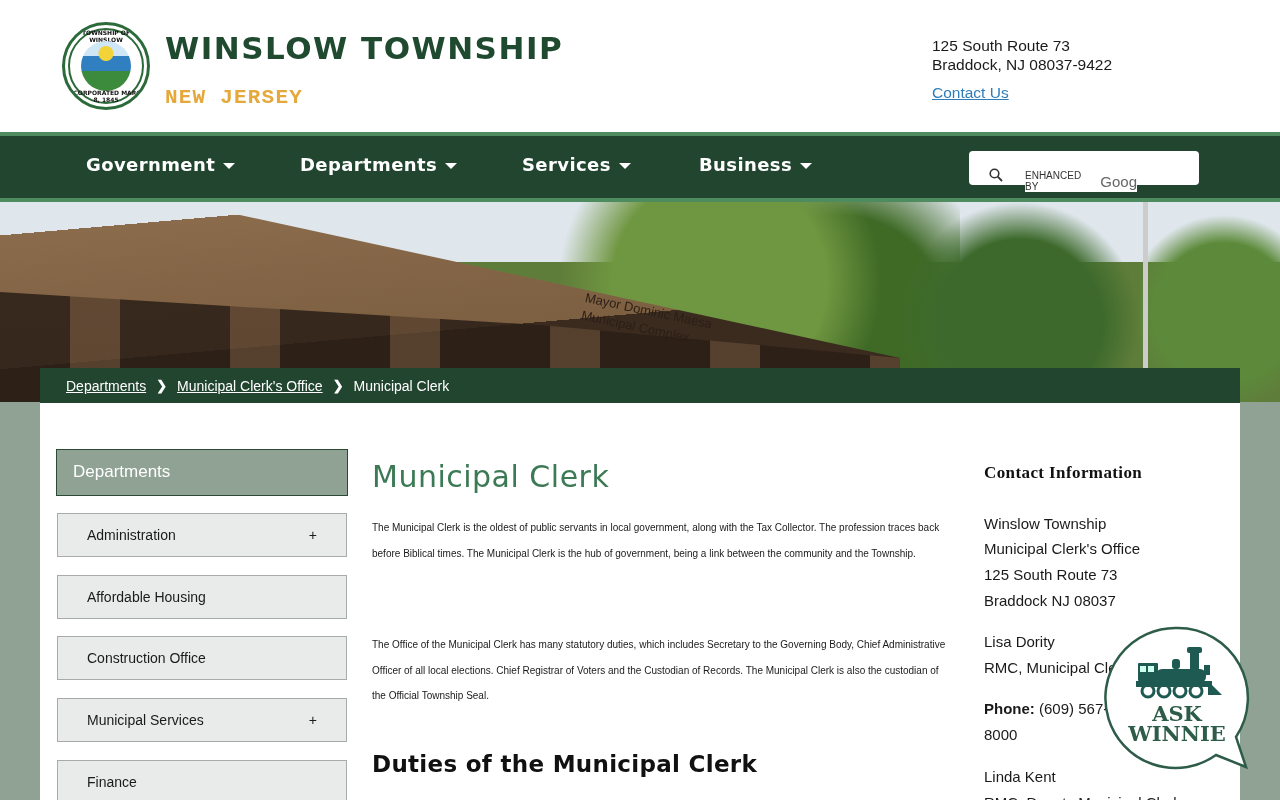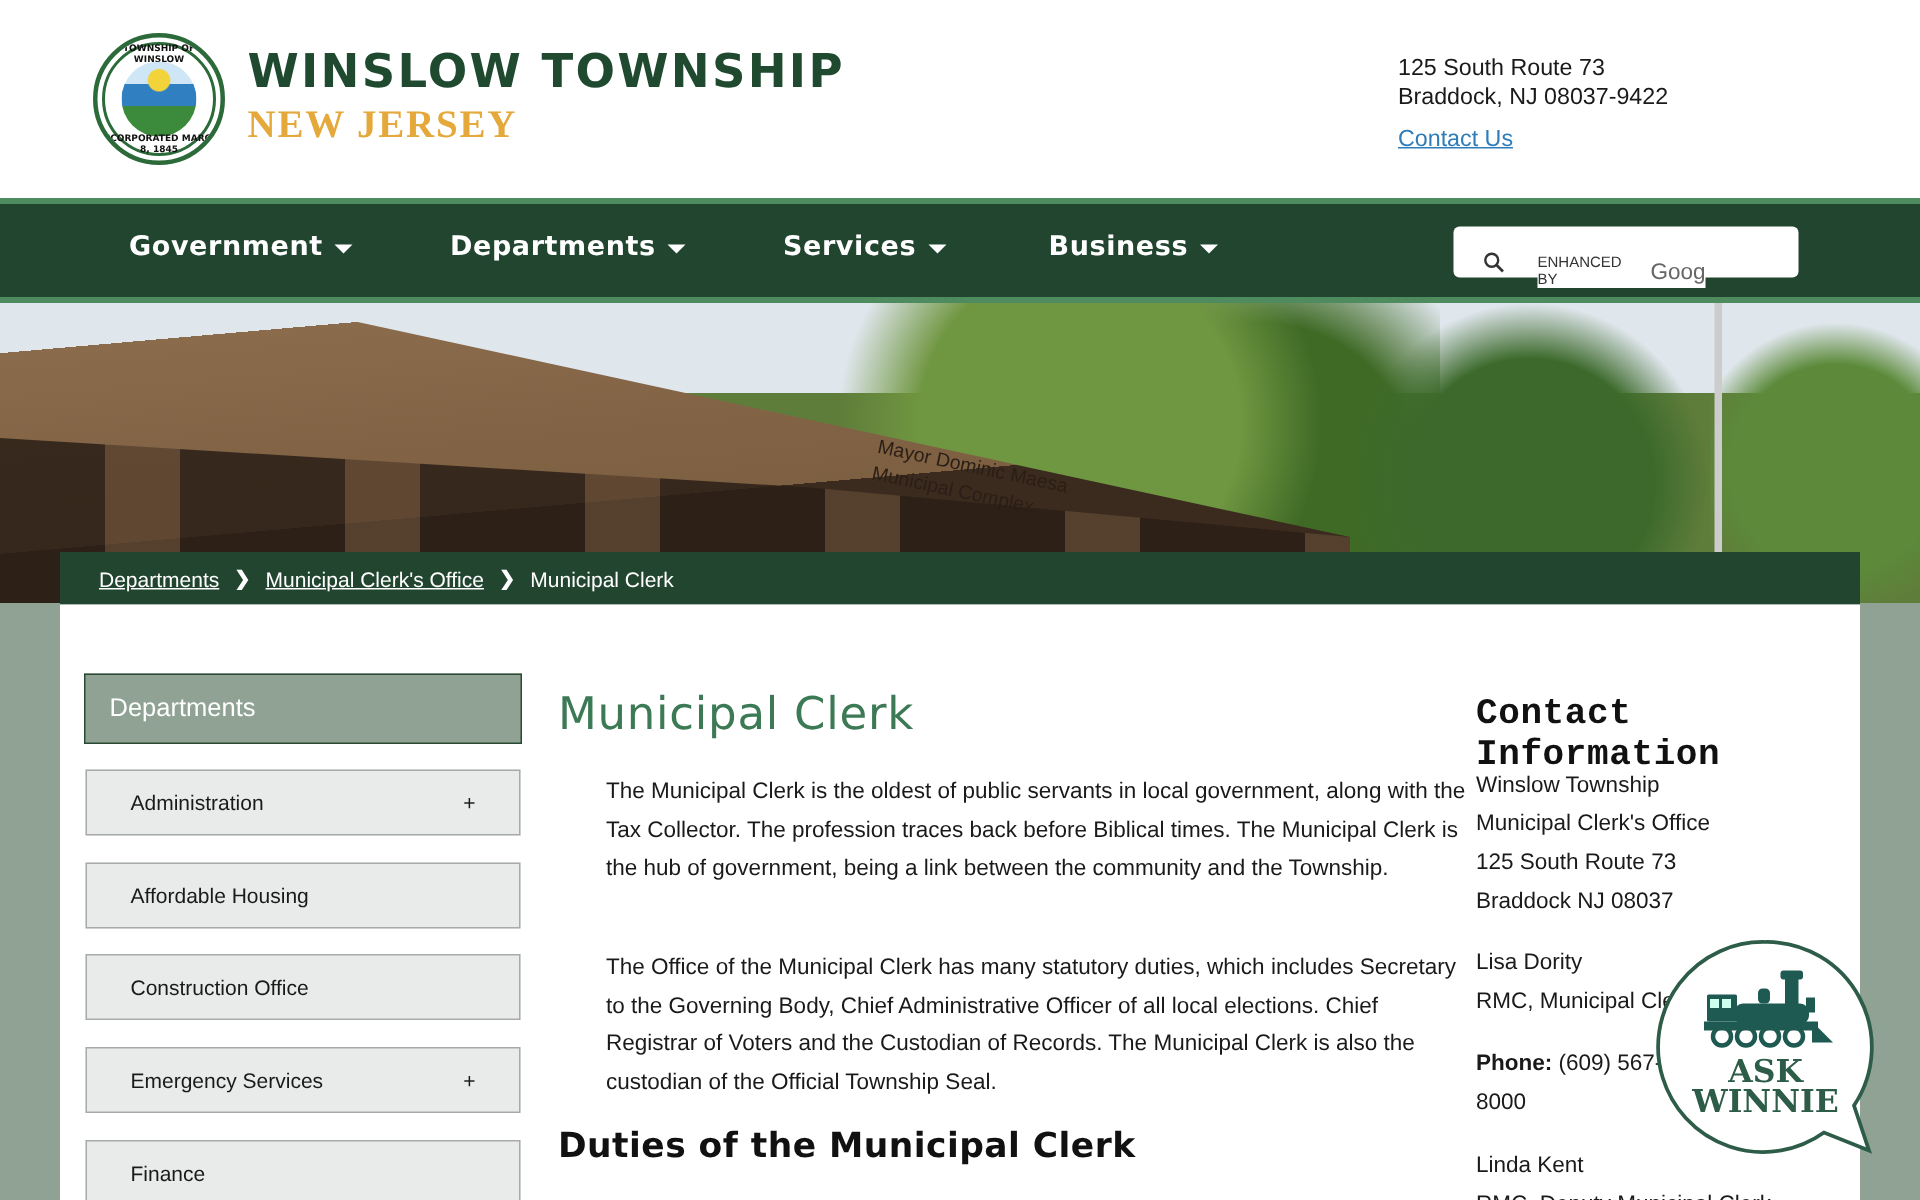--- a/index.html
+++ b/index.html
@@ -8,21 +8,21 @@
 
   
   .header { position: absolute; left: 0; top: 0; width: 1280px; height: 132px; background: #fff; }
   .logo { position: absolute; left: 62px; top: 22px; width: 88px; height: 88px; border-radius: 50%; border: 3px solid #2c6a3a; background: #fff; overflow: hidden; }
   .logo .ring { position: absolute; inset: 3px; border-radius: 50%; border: 2px solid #2c6a3a; }
   .logo .inner { position: absolute; left: 16px; top: 16px; width: 50px; height: 50px; border-radius: 50%; background: radial-gradient(circle at 50% 25%, #f2d33a 0 7px, transparent 8px), linear-gradient(180deg, #cfe6f7 0%, #cfe6f7 30%, #2f7fc1 30%, #2f7fc1 60%, #3c8a3c 60%); }
   .logo .seal-text { position: absolute; left: 0; right: 0; font-size: 6px; font-weight: bold; text-align: center; color: #111; font-family: "DejaVu Sans", sans-serif; }
   .logo .t1 { top: 4px; }
   .logo .t2 { bottom: 4px; }
   .brand-title { position: absolute; left: 165px; top: 30px; font-family: "DejaVu Sans", sans-serif; font-weight: bold; font-size: 31px; letter-spacing: 1.5px; color: #1f4a30; }
-  .brand-sub { position: absolute; left: 165px; top: 68px; font-family: Liberation Serif, serif; font-weight: bold; font-size: 26px; letter-spacing: 1.2px; color: #e5a83a; }
+  .brand-sub { position: absolute; left: 165px; top: 86px; font-family: Liberation Mono, monospace; font-weight: bold; font-size: 21px; letter-spacing: 1.2px; color: #e5a83a; }
   .addr { position: absolute; left: 932px; top: 36px; font-size: 15.5px; line-height: 19px; color: #1a1a1a; }
   .contact-link { position: absolute; left: 932px; top: 84px; font-size: 15.5px; color: #2e7cb8; text-decoration: underline; }
 
   
   .nav { position: absolute; left: 0; top: 132px; width: 1280px; height: 70px; background: #224530; border-top: 4px solid #4e8b5f; border-bottom: 4px solid #4e8b5f; }
   .nav-item { position: absolute; top: 18px; font-family: "DejaVu Sans", sans-serif; font-weight: bold; font-size: 18px; color: #fff; display: flex; align-items: center; gap: 8px; cursor: pointer; letter-spacing: 0.4px; margin-left: 22px; }
   .caret { width: 0; height: 0; border-left: 6px solid transparent; border-right: 6px solid transparent; border-top: 6px solid #fff; margin-top: 2px; }
   .search { position: absolute; left: 969px; top: 15px; width: 230px; height: 34px; background: #fff; border-radius: 4px; }
   .search-icon { position: absolute; left: 20px; top: 17px; width: 14px; height: 14px; }
   .search-badge { position: absolute; left: 56px; top: 19px; width: 112px; height: 22px; background: #fff; font-size: 10px; color: #333; display: flex; align-items: center; gap: 16px; padding-left: 0; }
@@ -47,27 +47,27 @@
   
   .main { position: absolute; left: 40px; top: 403px; width: 1200px; height: 397px; background: #fff; }
 
   
   .side-head { position: absolute; left: 16px; top: 46px; width: 292px; height: 47px; background: #8fa294; border: 1px solid #2b4a34; color: #fff; font-size: 17px; padding: 12px 16px; }
   .side-item { position: absolute; left: 17px; width: 290px; height: 44px; background: #e9ebea; border: 1px solid #a8aca9; display: flex; align-items: center; justify-content: space-between; padding: 0 29px; font-size: 14px; color: #1a1a1a; cursor: pointer; }
   .side-item .plus { font-size: 14px; }
 
   
   .title { position: absolute; left: 332px; top: 56px; font-family: "DejaVu Sans", sans-serif; font-size: 30px; color: #3c7a55; font-weight: normal; letter-spacing: 0.5px; }
-  .para { position: absolute; left: 332px; width: 575px; font-size: 15px; line-height: 25.6px; color: #1a1a1a; margin-left: 32px; }
+  .para { position: absolute; left: 332px; width: 575px; font-size: 10px; line-height: 25.6px; color: #1a1a1a; }
   .p1 { top: 112px; }
   .p2 { top: 229px; }
   .h2 { position: absolute; left: 332px; top: 348px; font-family: "DejaVu Sans", sans-serif; font-size: 23px; color: #111; letter-spacing: 0.3px; }
 
   
-  .contact-title { position: absolute; left: 944px; top: 60px; font-family: Liberation Mono, monospace; font-size: 24px; color: #111; letter-spacing: 0.4px; }
+  .contact-title { position: absolute; left: 944px; top: 60px; font-family: Liberation Serif, serif; font-size: 17px; color: #111; letter-spacing: 0.4px; }
   .cline { position: absolute; left: 944px; font-size: 15px; color: #1a1a1a; white-space: nowrap; }
   .cline b { font-weight: bold; }
 
   
   .winnie { position: absolute; left: 1104px; top: 625px; width: 146px; height: 146px; cursor: pointer; }
   .winnie svg { width: 146px; height: 146px; }
 </style>
 </head>
 <body>
 
@@ -144,21 +144,21 @@
     <span>Administration</span>
     <span class="plus">+</span>
   </div>
   <div class="side-item" style="top:172px">
     <span>Affordable Housing</span>
   </div>
   <div class="side-item" style="top:233px">
     <span>Construction Office</span>
   </div>
   <div class="side-item" style="top:295px">
-    <span>Emergency Services</span>
+    <span>Municipal Services</span>
     <span class="plus">+</span>
   </div>
   <div class="side-item" style="top:357px">
     <span>Finance</span>
   </div>
 
   <h1 class="title">Municipal Clerk</h1>
   <p class="para p1">The Municipal Clerk is the oldest of public servants in local government, along with the Tax Collector.  The profession traces back before Biblical times. The Municipal Clerk is the hub of government, being a link between the community and the Township.</p>
   <p class="para p2">The Office of the Municipal Clerk has many statutory duties, which includes Secretary to the Governing Body, Chief Administrative Officer of all local elections.  Chief Registrar of Voters and the Custodian of Records.  The Municipal Clerk is also the custodian of the Official Township Seal.</p>
   <h2 class="h2">Duties of the Municipal Clerk</h2>

